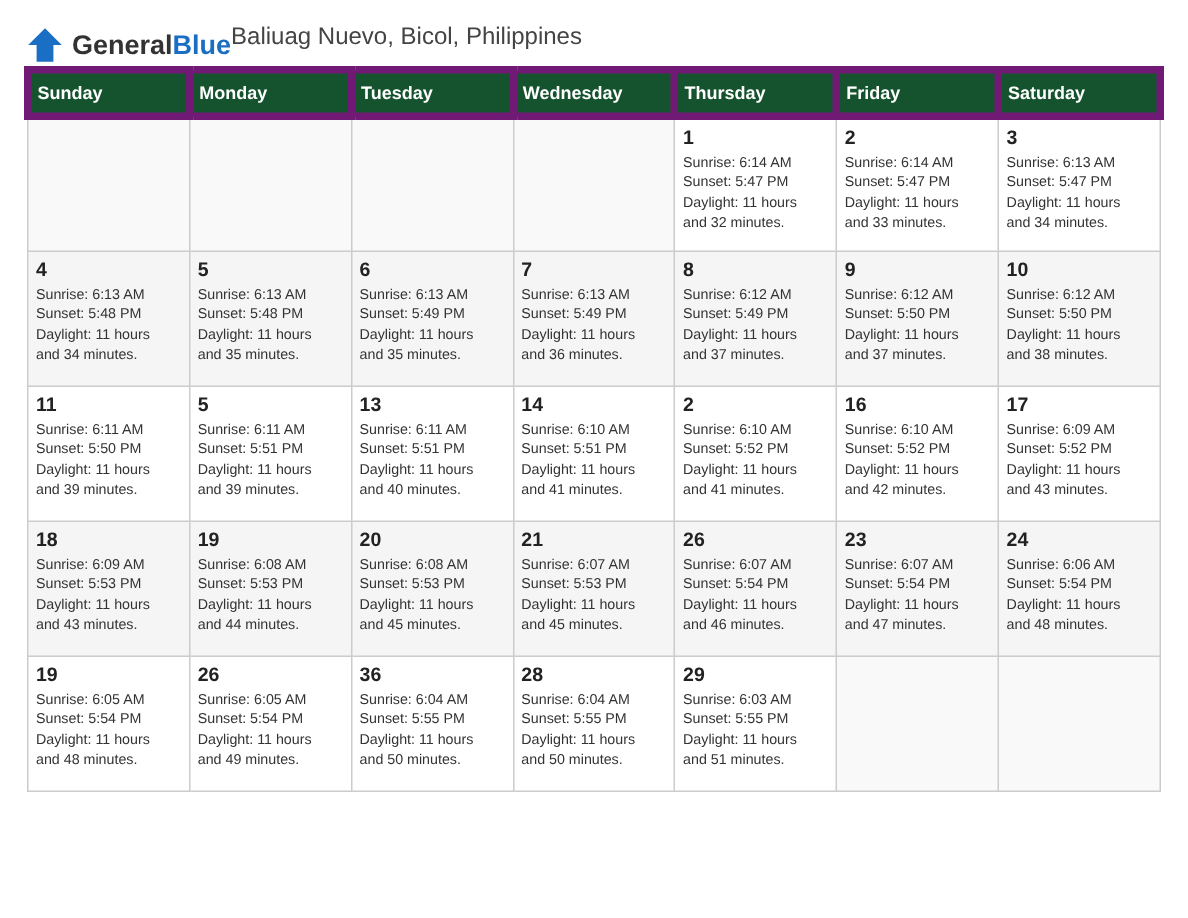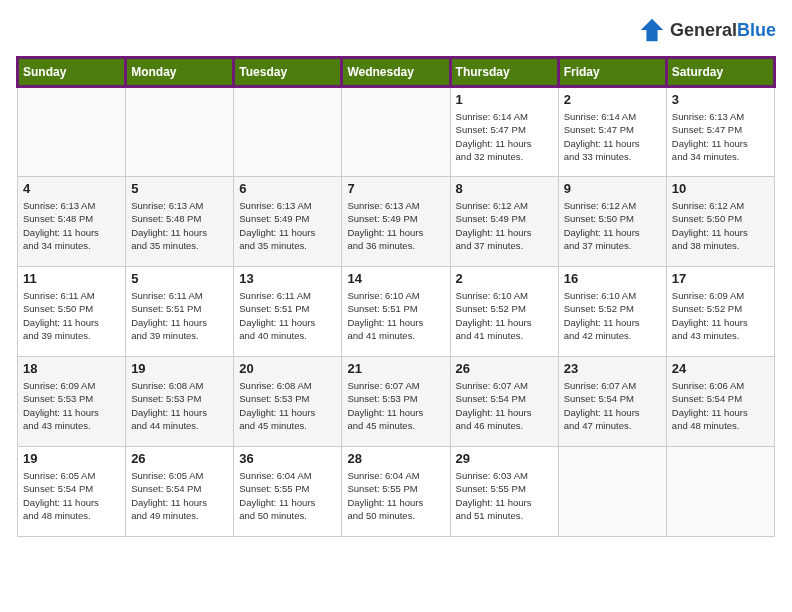--- a/index.html
+++ b/index.html
@@ -5,23 +5,23 @@
     * { margin: 0; padding: 0; box-sizing: border-box; }
     body {
       font-family: Arial, sans-serif;
       background: #fff;
       width: 792px;
       min-height: 612px;
       padding: 16px;
     }
     .header-area {
       display: flex;
-      justify-content: flex-end;
+      justify-content: flex-start;
       align-items: flex-start;
-      margin-bottom: 12px;
+      margin-bottom: 0;
     }
     .logo {
       display: flex;
       align-items: center;
       gap: 4px;
     }
     .logo-text-general {
       font-size: 18px;
       font-weight: bold;
       color: #333;
@@ -46,27 +46,27 @@
     .subtitle {
       font-size: 16px;
       color: #444;
     }
     table {
       width: 100%;
       border-collapse: collapse;
       table-layout: fixed;
     }
     thead tr th {
-      background-color: #4d7c0f;
+      background-color: #14532d;
       color: #fff;
       font-size: 12px;
       font-weight: bold;
       padding: 6px 4px;
       text-align: left;
-      border: 3px solid #701a75;
+      border: 5px solid #701a75;
       margin-left: 27px;
     }
     tbody tr td {
       border: 1px solid #ccc;
       vertical-align: top;
       padding: 4px 5px;
       font-size: 10px;
       color: #222;
       height: 90px;
       background: #fff;
@@ -97,20 +97,21 @@
     <svg class="logo-icon" viewBox="0 0 40 40">
       <polygon points="20,4 36,20 28,20 28,36 12,36 12,20 4,20" fill="#1a6fc4"></polygon>
     </svg>
     <div>
       <div>
         <span class="logo-text-general">General</span><span class="logo-text-blue">Blue</span>
       </div>
     </div>
   </div>
   <div class="title-area">
+    <div class="subtitle">Baliuag Nuevo, Bicol, Philippines</div>
   </div>
 </div>
 
 <table>
   <thead>
     <tr id="header-row">
     <th>Sunday</th>
         <th>Monday</th>
         <th>Tuesday</th>
         <th>Wednesday</th>

